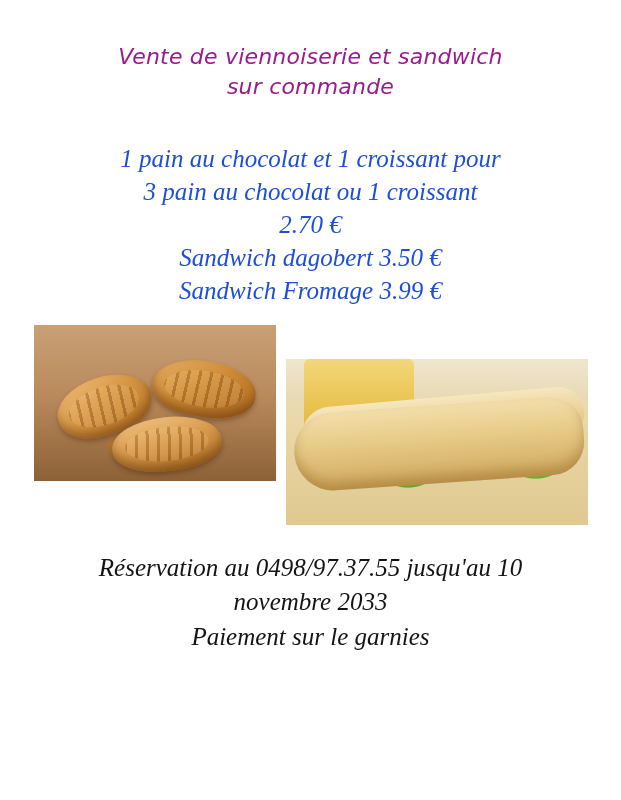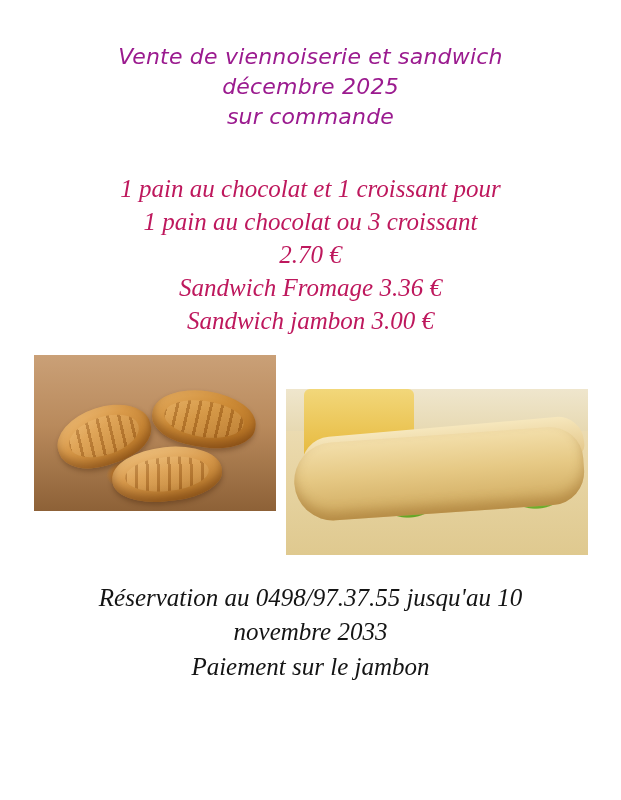--- a/index.html
+++ b/index.html
@@ -33,21 +33,21 @@
     letter-spacing: 0.2px;
     margin: 12px 0 0 0;
     max-width: 470px;
   }
   .headline .line {
     display: block;
     white-space: nowrap;
   }
   .prices {
     text-align: center;
-    color: #be185d;
+    color: #1d4ed8;
     font-family: "Liberation Serif", serif;
     font-style: italic;
     font-size: 25px;
     line-height: 1.32;
     margin-top: 40px;
     max-width: 540px;
   }
   .prices .line {
     display: block;
     white-space: nowrap;
@@ -183,30 +183,29 @@
     white-space: nowrap;
   }
 </style>
 </head>
 <body>
 
 <div class="poster">
 
   <div class="headline">
     <span class="line">Vente de viennoiserie et sandwich</span>
-    <span class="line">décembre 2025</span>
     <span class="line">sur commande</span>
   </div>
 
   <div class="prices">
     <span class="line">1 pain au chocolat et 1 croissant pour</span>
-    <span class="line">1 pain au chocolat ou 3 croissant</span>
+    <span class="line">3 pain au chocolat ou 1 croissant</span>
     <span class="line">2.70 €</span>
-    <span class="line">Sandwich Fromage 3.36 €</span>
-    <span class="line">Sandwich jambon 3.00 €</span>
+    <span class="line">Sandwich dagobert 3.50 €</span>
+    <span class="line">Sandwich Fromage 3.99 €</span>
   </div>
 
   <div class="images">
     <div class="photo photo-croissants">
       <div class="croissant c1">
           <div class="c-seam"></div>
         </div>
       <div class="croissant c2">
           <div class="c-seam"></div>
         </div>
@@ -224,16 +223,16 @@
       <div class="sw-tomato t3"></div>
       <div class="sw-cheese"></div>
       <div class="sw-lettuce"></div>
       <div class="sw-bread"></div>
     </div>
   </div>
 
   <div class="footer">
     <span class="line">Réservation au 0498/97.37.55 jusqu'au 10</span>
     <span class="line">novembre 2033</span>
-    <span class="line">Paiement sur le jambon</span>
+    <span class="line">Paiement sur le garnies</span>
   </div>
 
 </div>
 
 </body></html>

